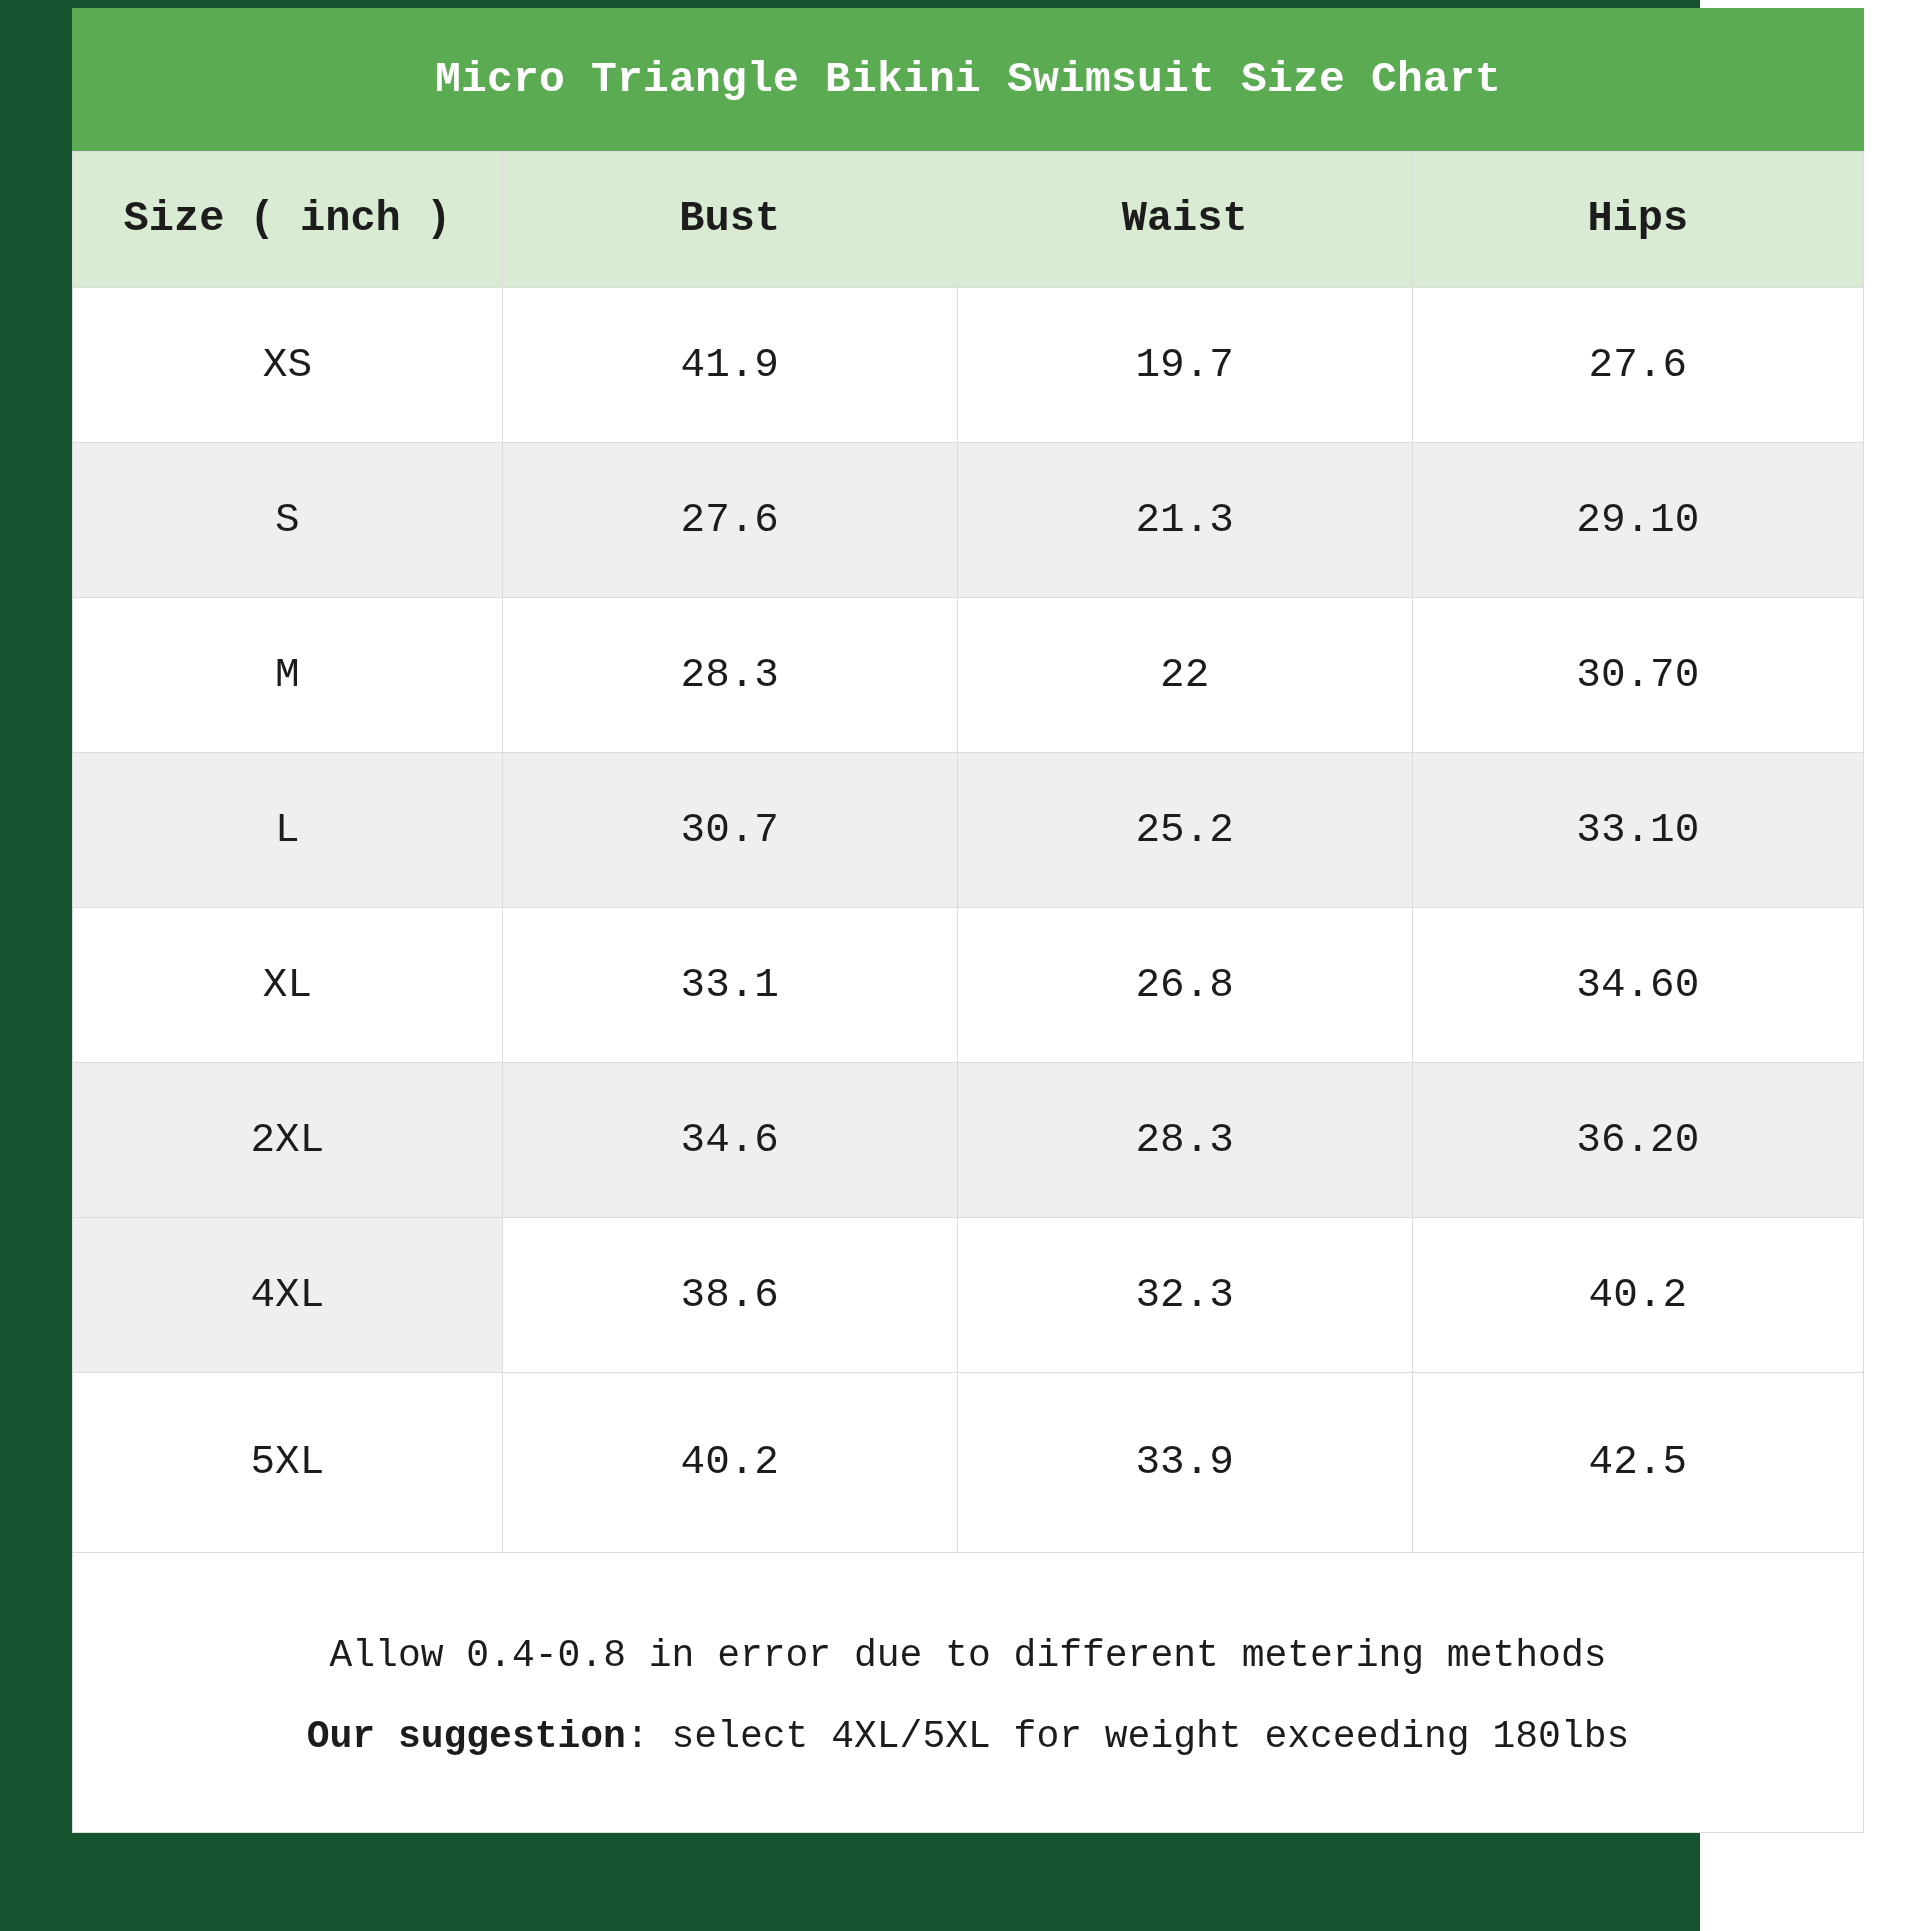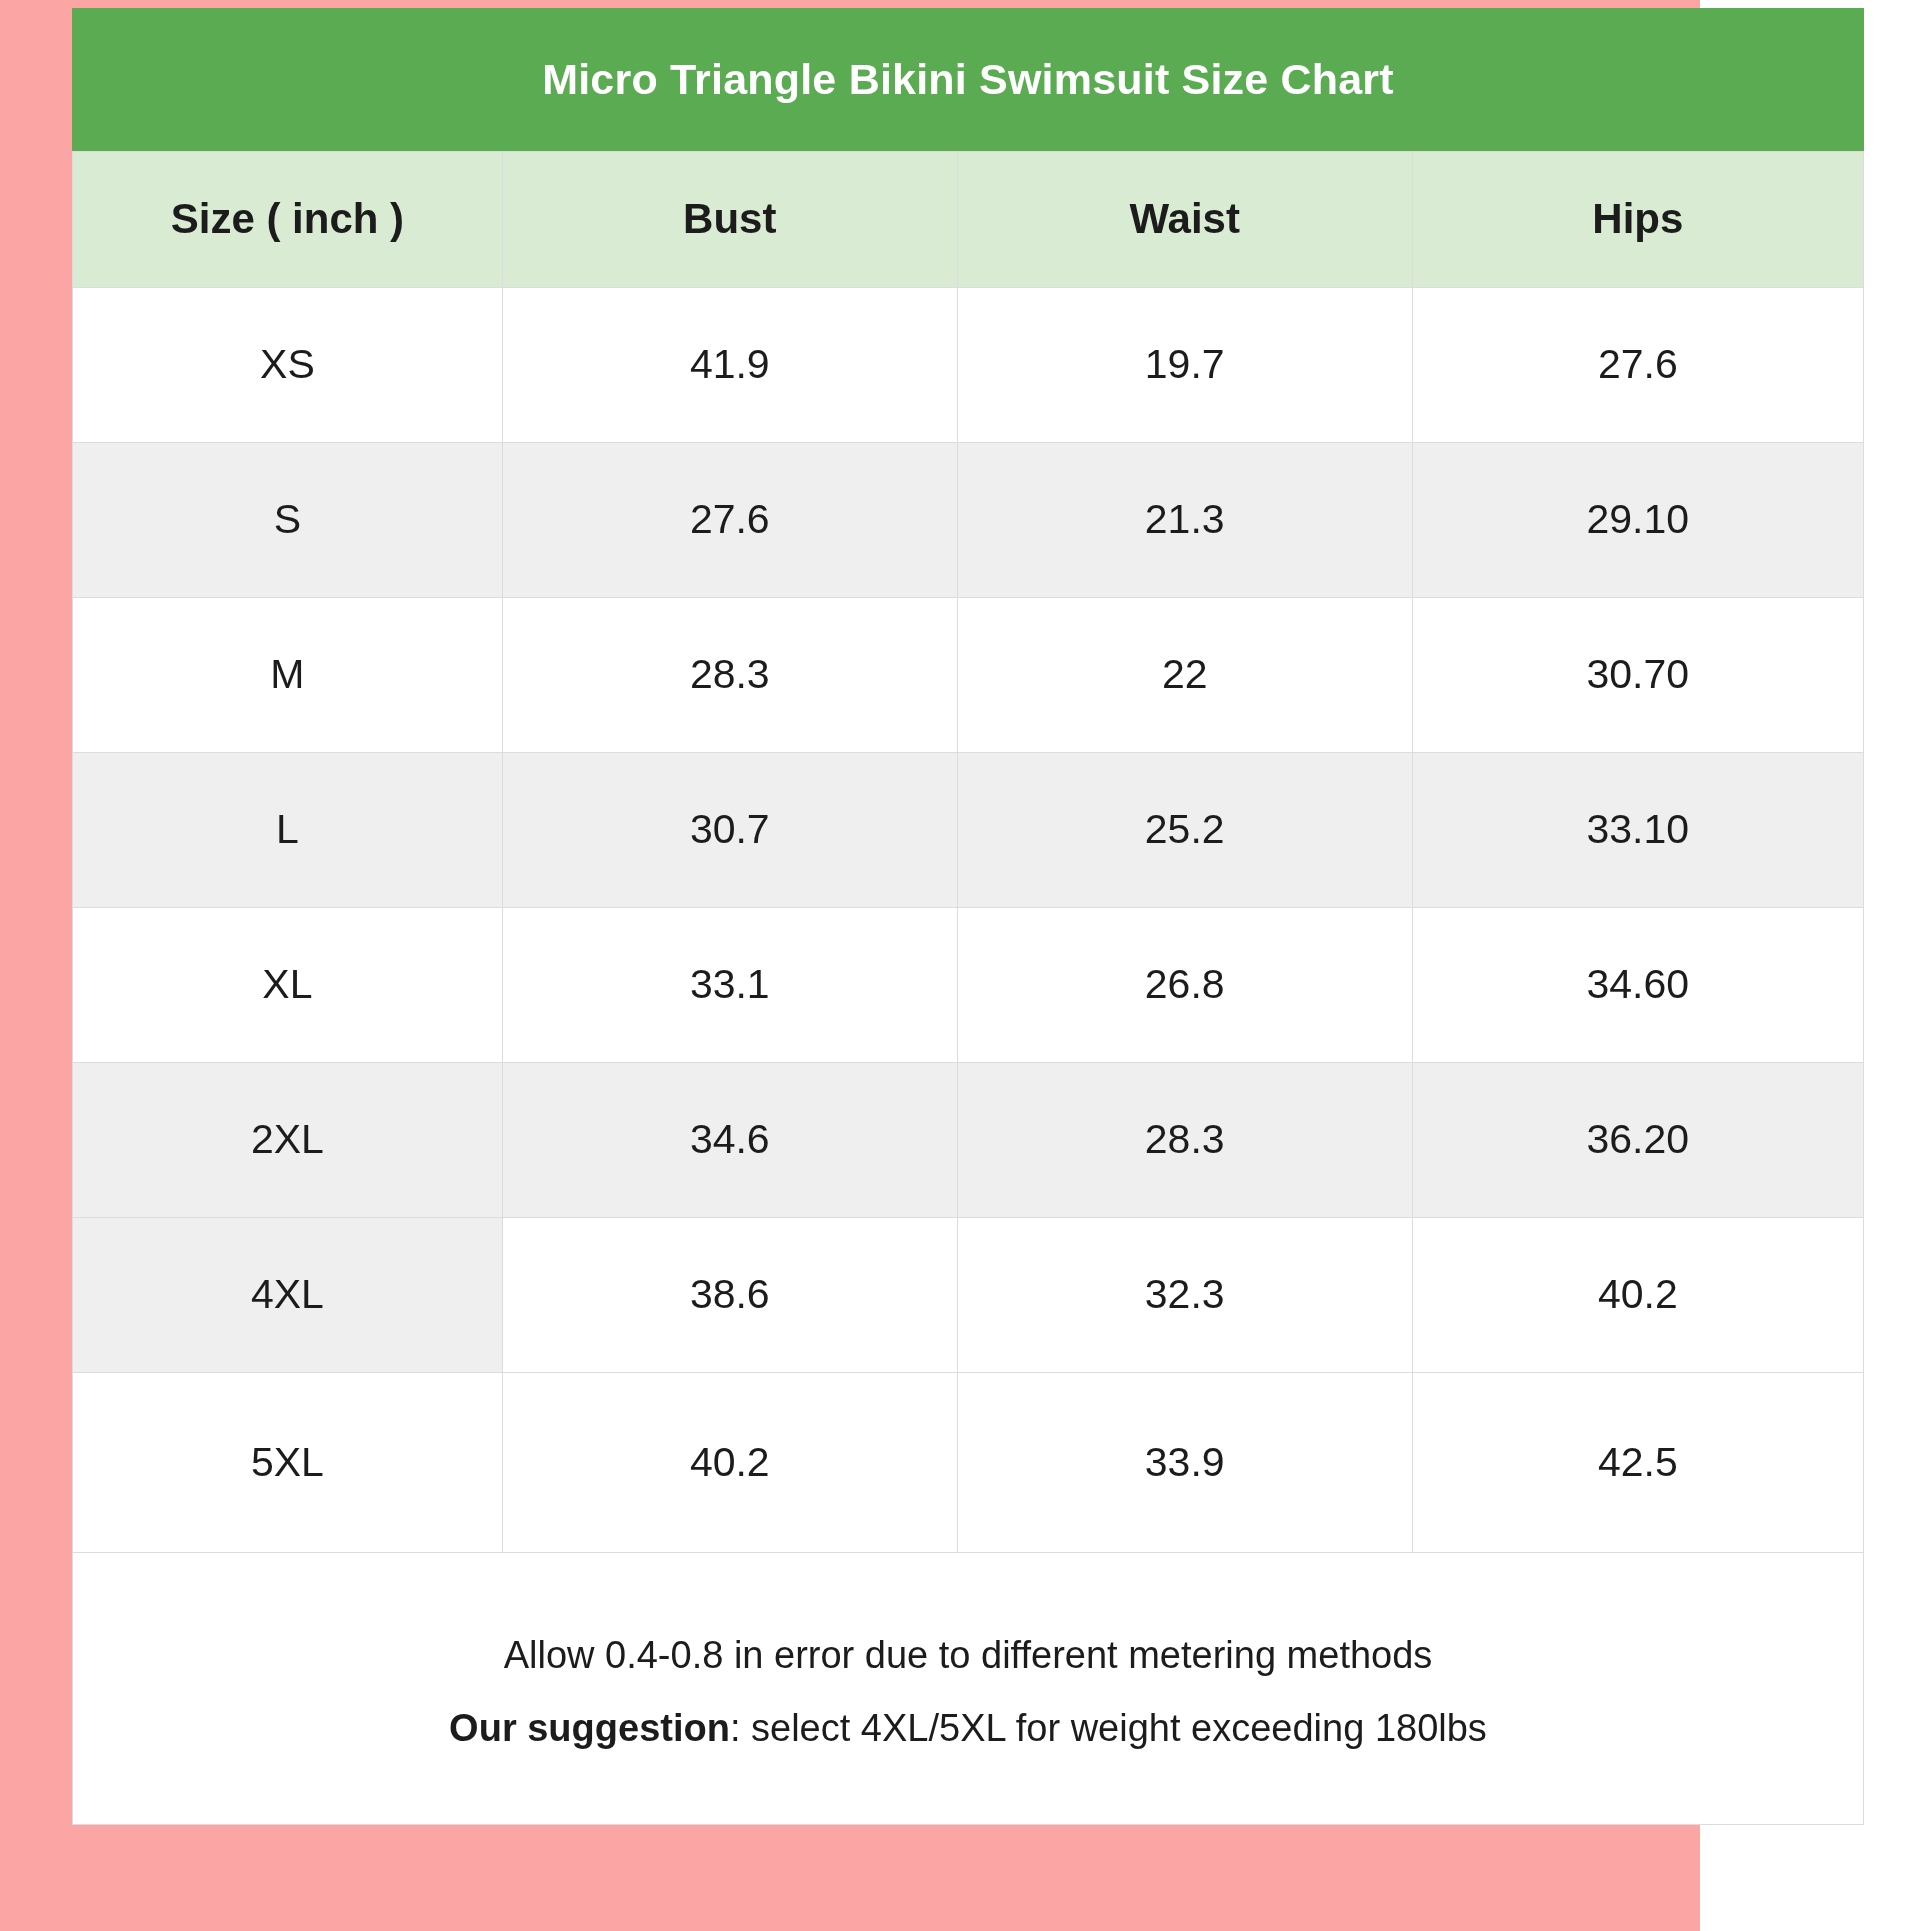--- a/index.html
+++ b/index.html
@@ -10,22 +10,23 @@
   body {
     width: 1931px;
     height: 1931px;
     font-family: "Liberation Sans", sans-serif;
     -webkit-font-smoothing: antialiased;
   }
   .page {
     position: relative;
     width: 1700px;
     height: 1931px;
-    background: #fca5a5;
+    background: #14532d;
     box-sizing: border-box;
+    font-family: Liberation Mono, monospace;
   }
   .chart-wrap {
     position: absolute;
     left: 72px;
     top: 7.7px;
     width: 1792px;
   }
   .chart-title {
     background: #5aab52;
     color: #ffffff;
@@ -74,21 +75,21 @@
     border: 1px solid #dcdcdc;
     border-top: none;
     padding: 75px 39px 68px 39px;
     text-align: center;
     font-size: 38px;
     color: #1c1c1c;
     line-height: 1.45;
     background: #ffffff;
   }
   .footer-note .line2 {
-    margin-top: 18px;
+    margin-top: 26px;
   }
   .footer-note b {
     font-weight: bold;
   }
 </style>
 </head>
 <body>
 
 <div class="page">
   <div class="chart-wrap">

